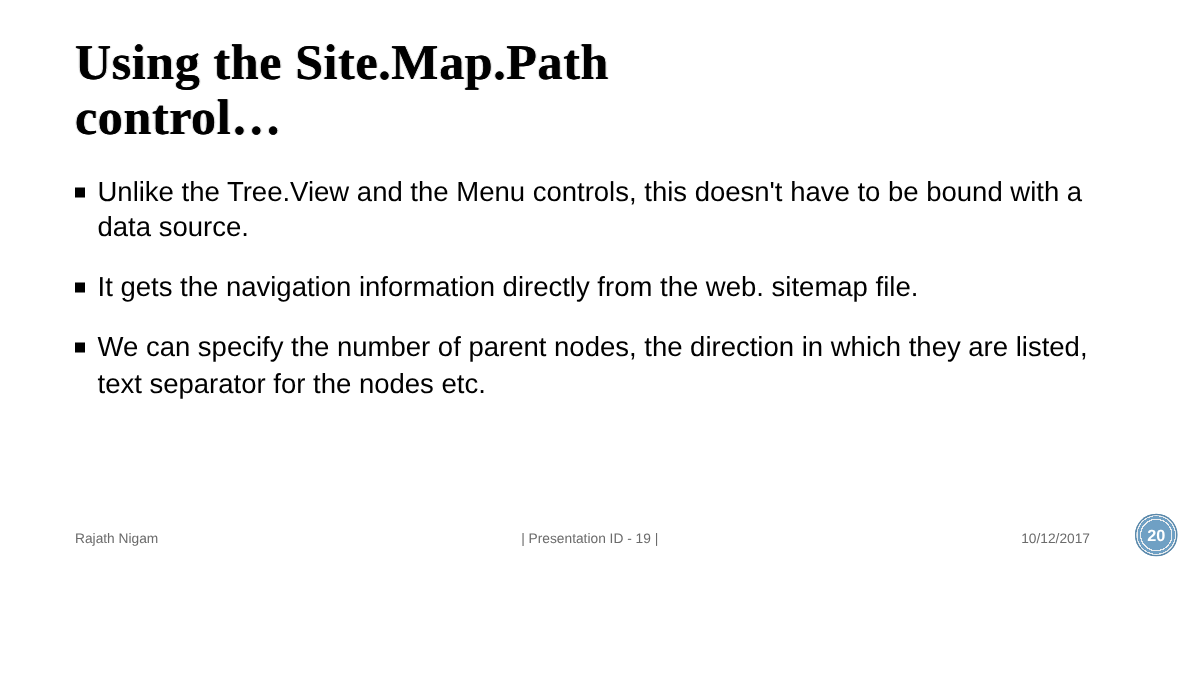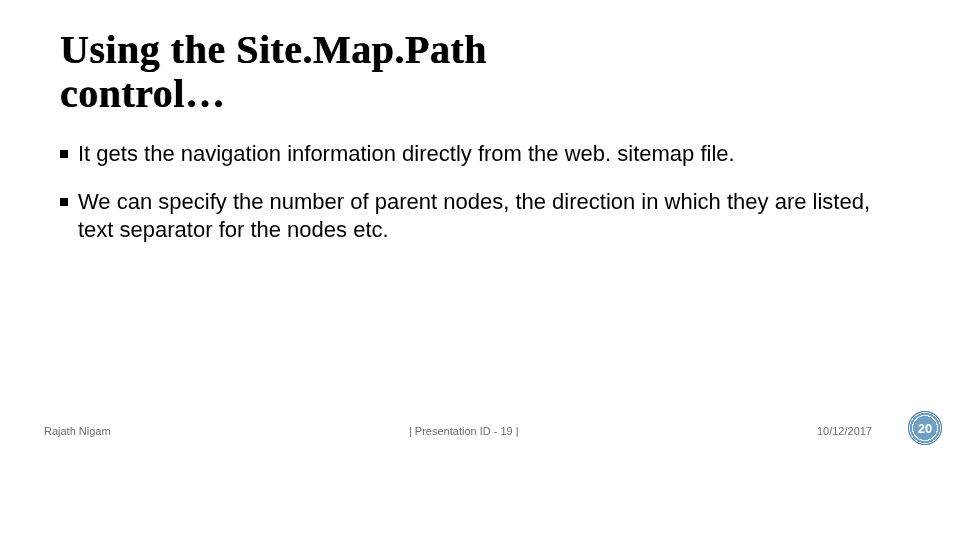--- a/index.html
+++ b/index.html
@@ -54,21 +54,21 @@
     width: 8px;
     height: 8px;
     background: #000;
   }
   .footer {
     position: absolute;
     left: 0;
     bottom: 18px;
     width: 960px;
     box-sizing: border-box;
-    padding: 0 60px 0 44px;
+    padding: 0 60px 0 60px;
     display: flex;
     align-items: center;
     font-size: 11px;
     color: #6b6b6b;
     font-family: Verdana, Geneva, sans-serif;
   }
   .footer .author { flex: 0 0 auto; }
   .footer .pres   { flex: 1 1 auto; text-align: center; }
   .footer .date   { flex: 0 0 auto; margin-right: 28px; }
 
@@ -110,20 +110,21 @@
 <body>
 
 <div class="slide">
 
   <div class="title">
     <span>Using the Site.Map.Path</span><br>
     <span>control…</span>
   </div>
 
   <ul class="bullets">
+    <li><span>Unlike the Tree.View and the Menu controls, this doesn't have to be bound with a data source.</span></li>
     <li><span>It gets the navigation information directly from the web. sitemap file.</span></li>
     <li><span>We can specify the number of parent nodes, the direction in which they are listed, text separator for the nodes etc.</span></li>
   </ul>
 
   <div class="footer">
     <div class="author">Rajath Nigam</div>
     <div class="pres">| Presentation ID - 19 |</div>
     <div class="date">10/12/2017</div>
   </div>
 

